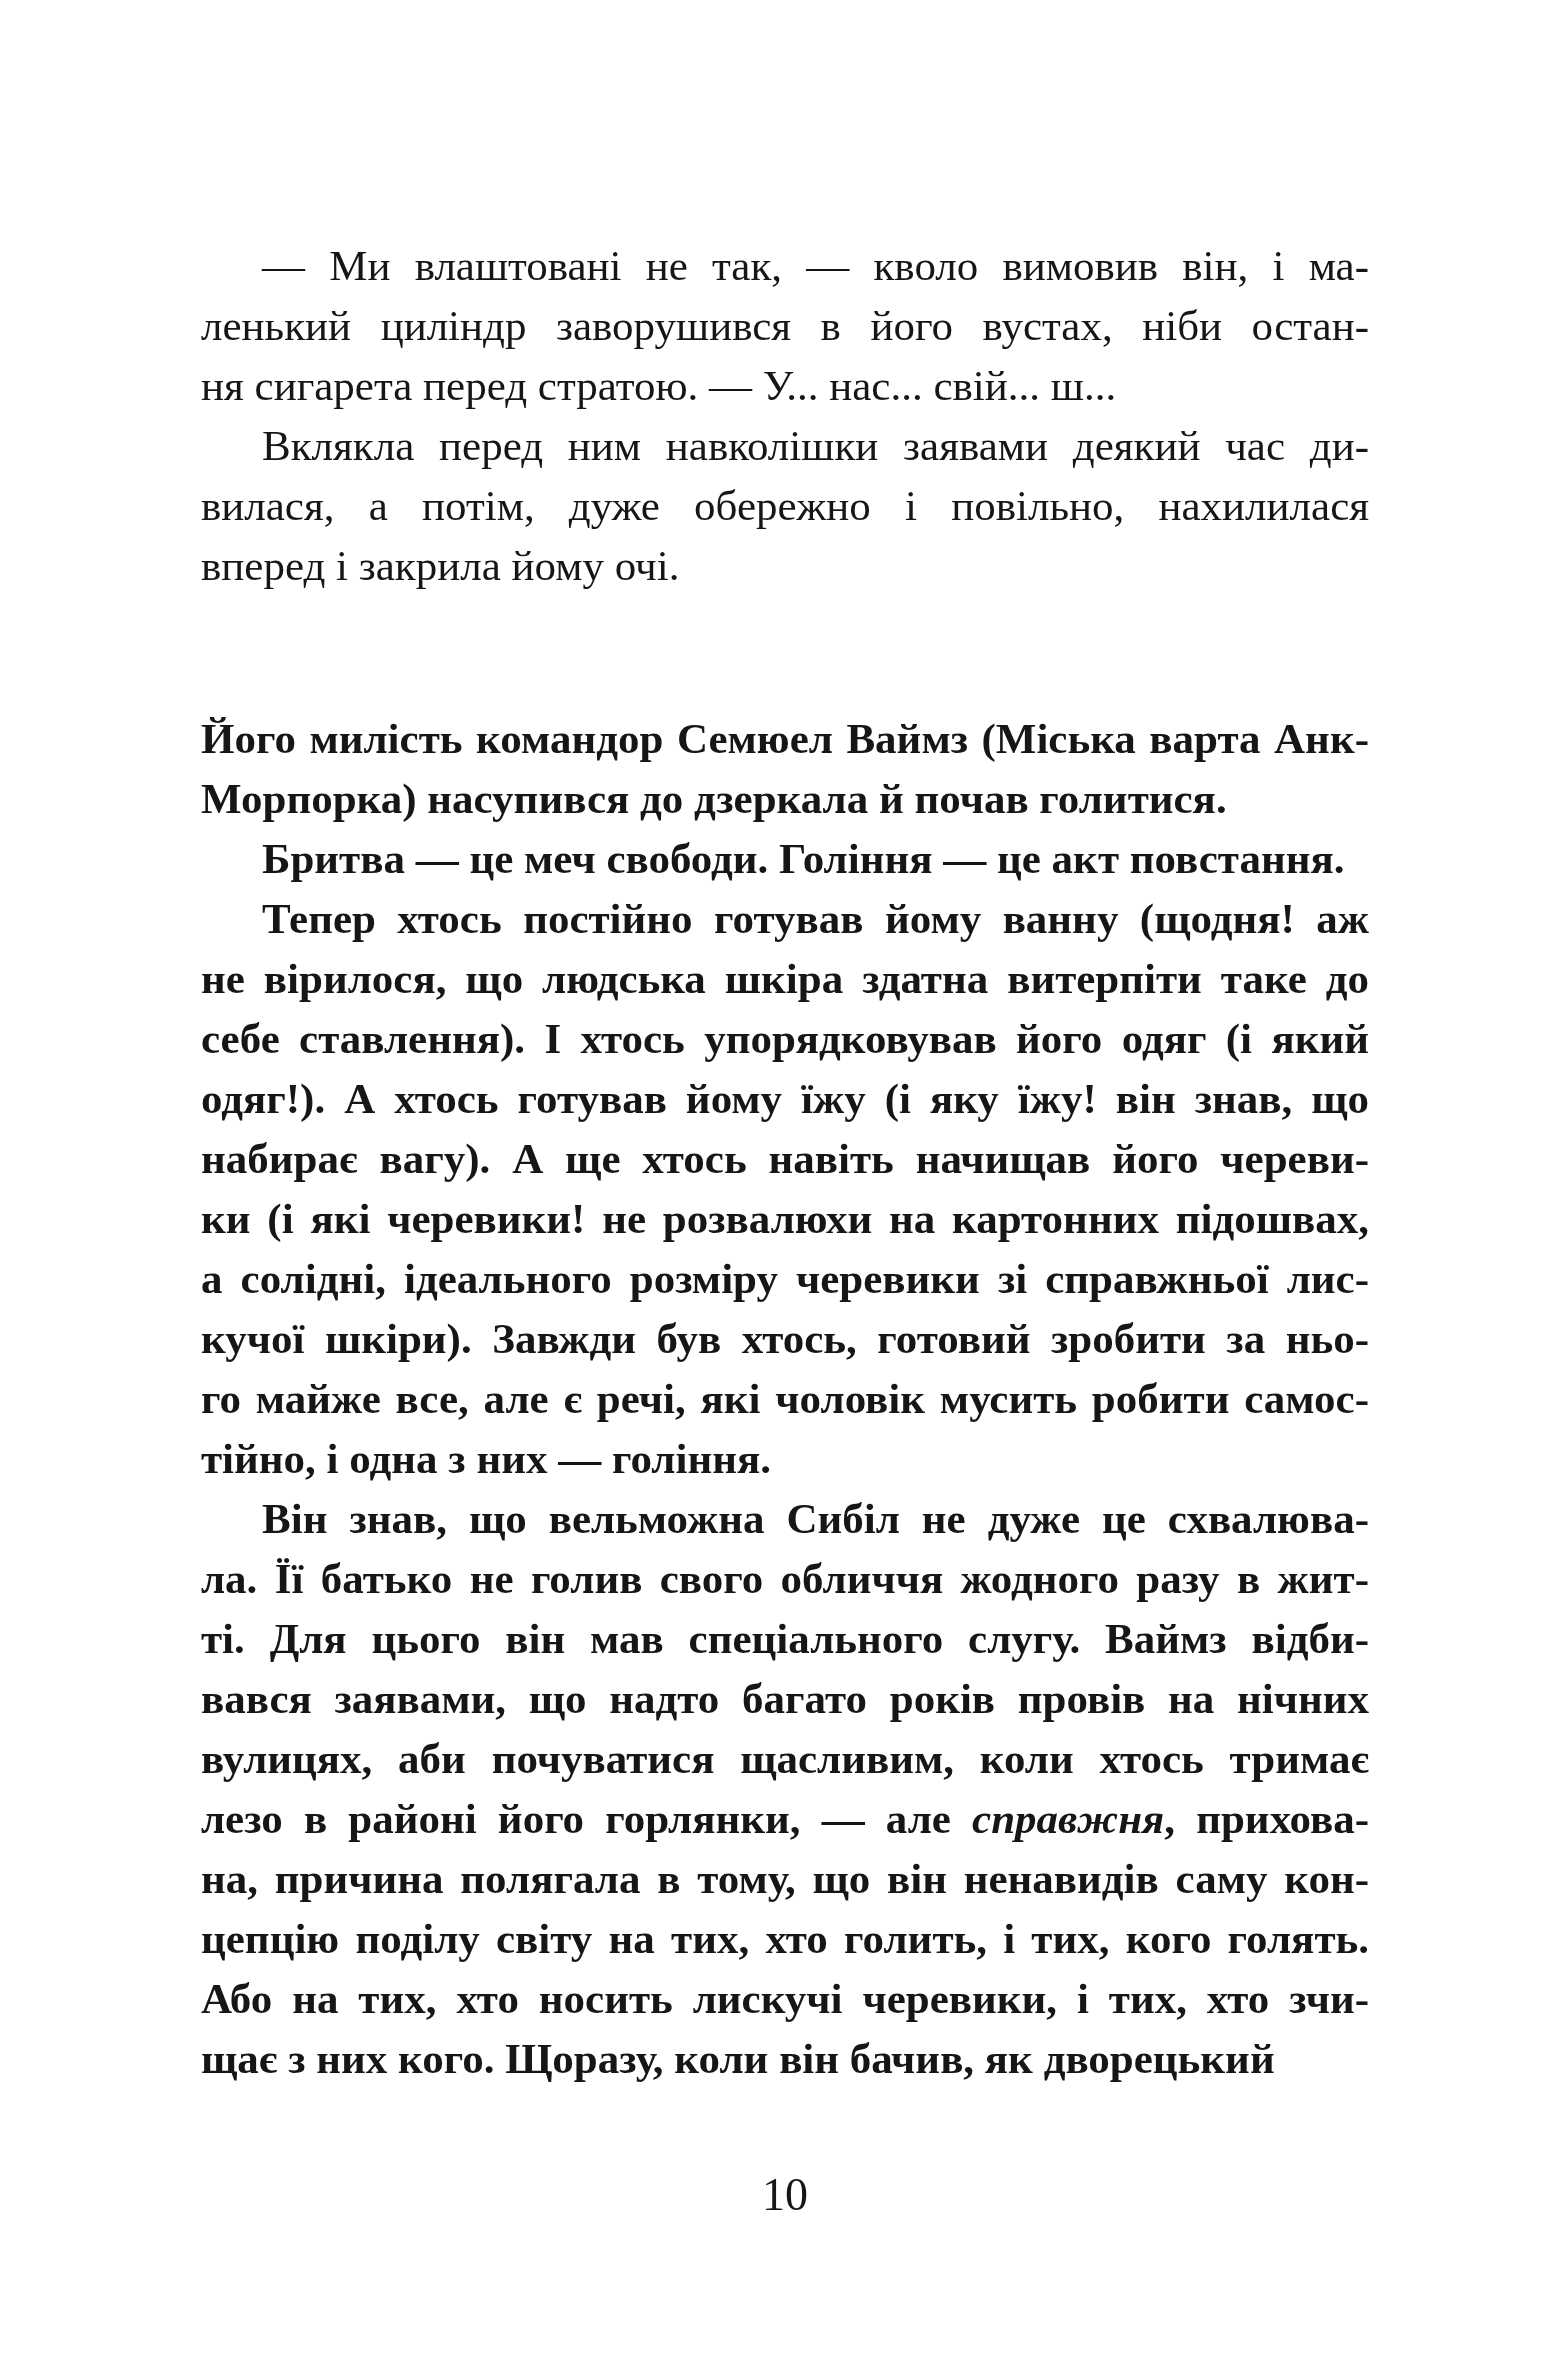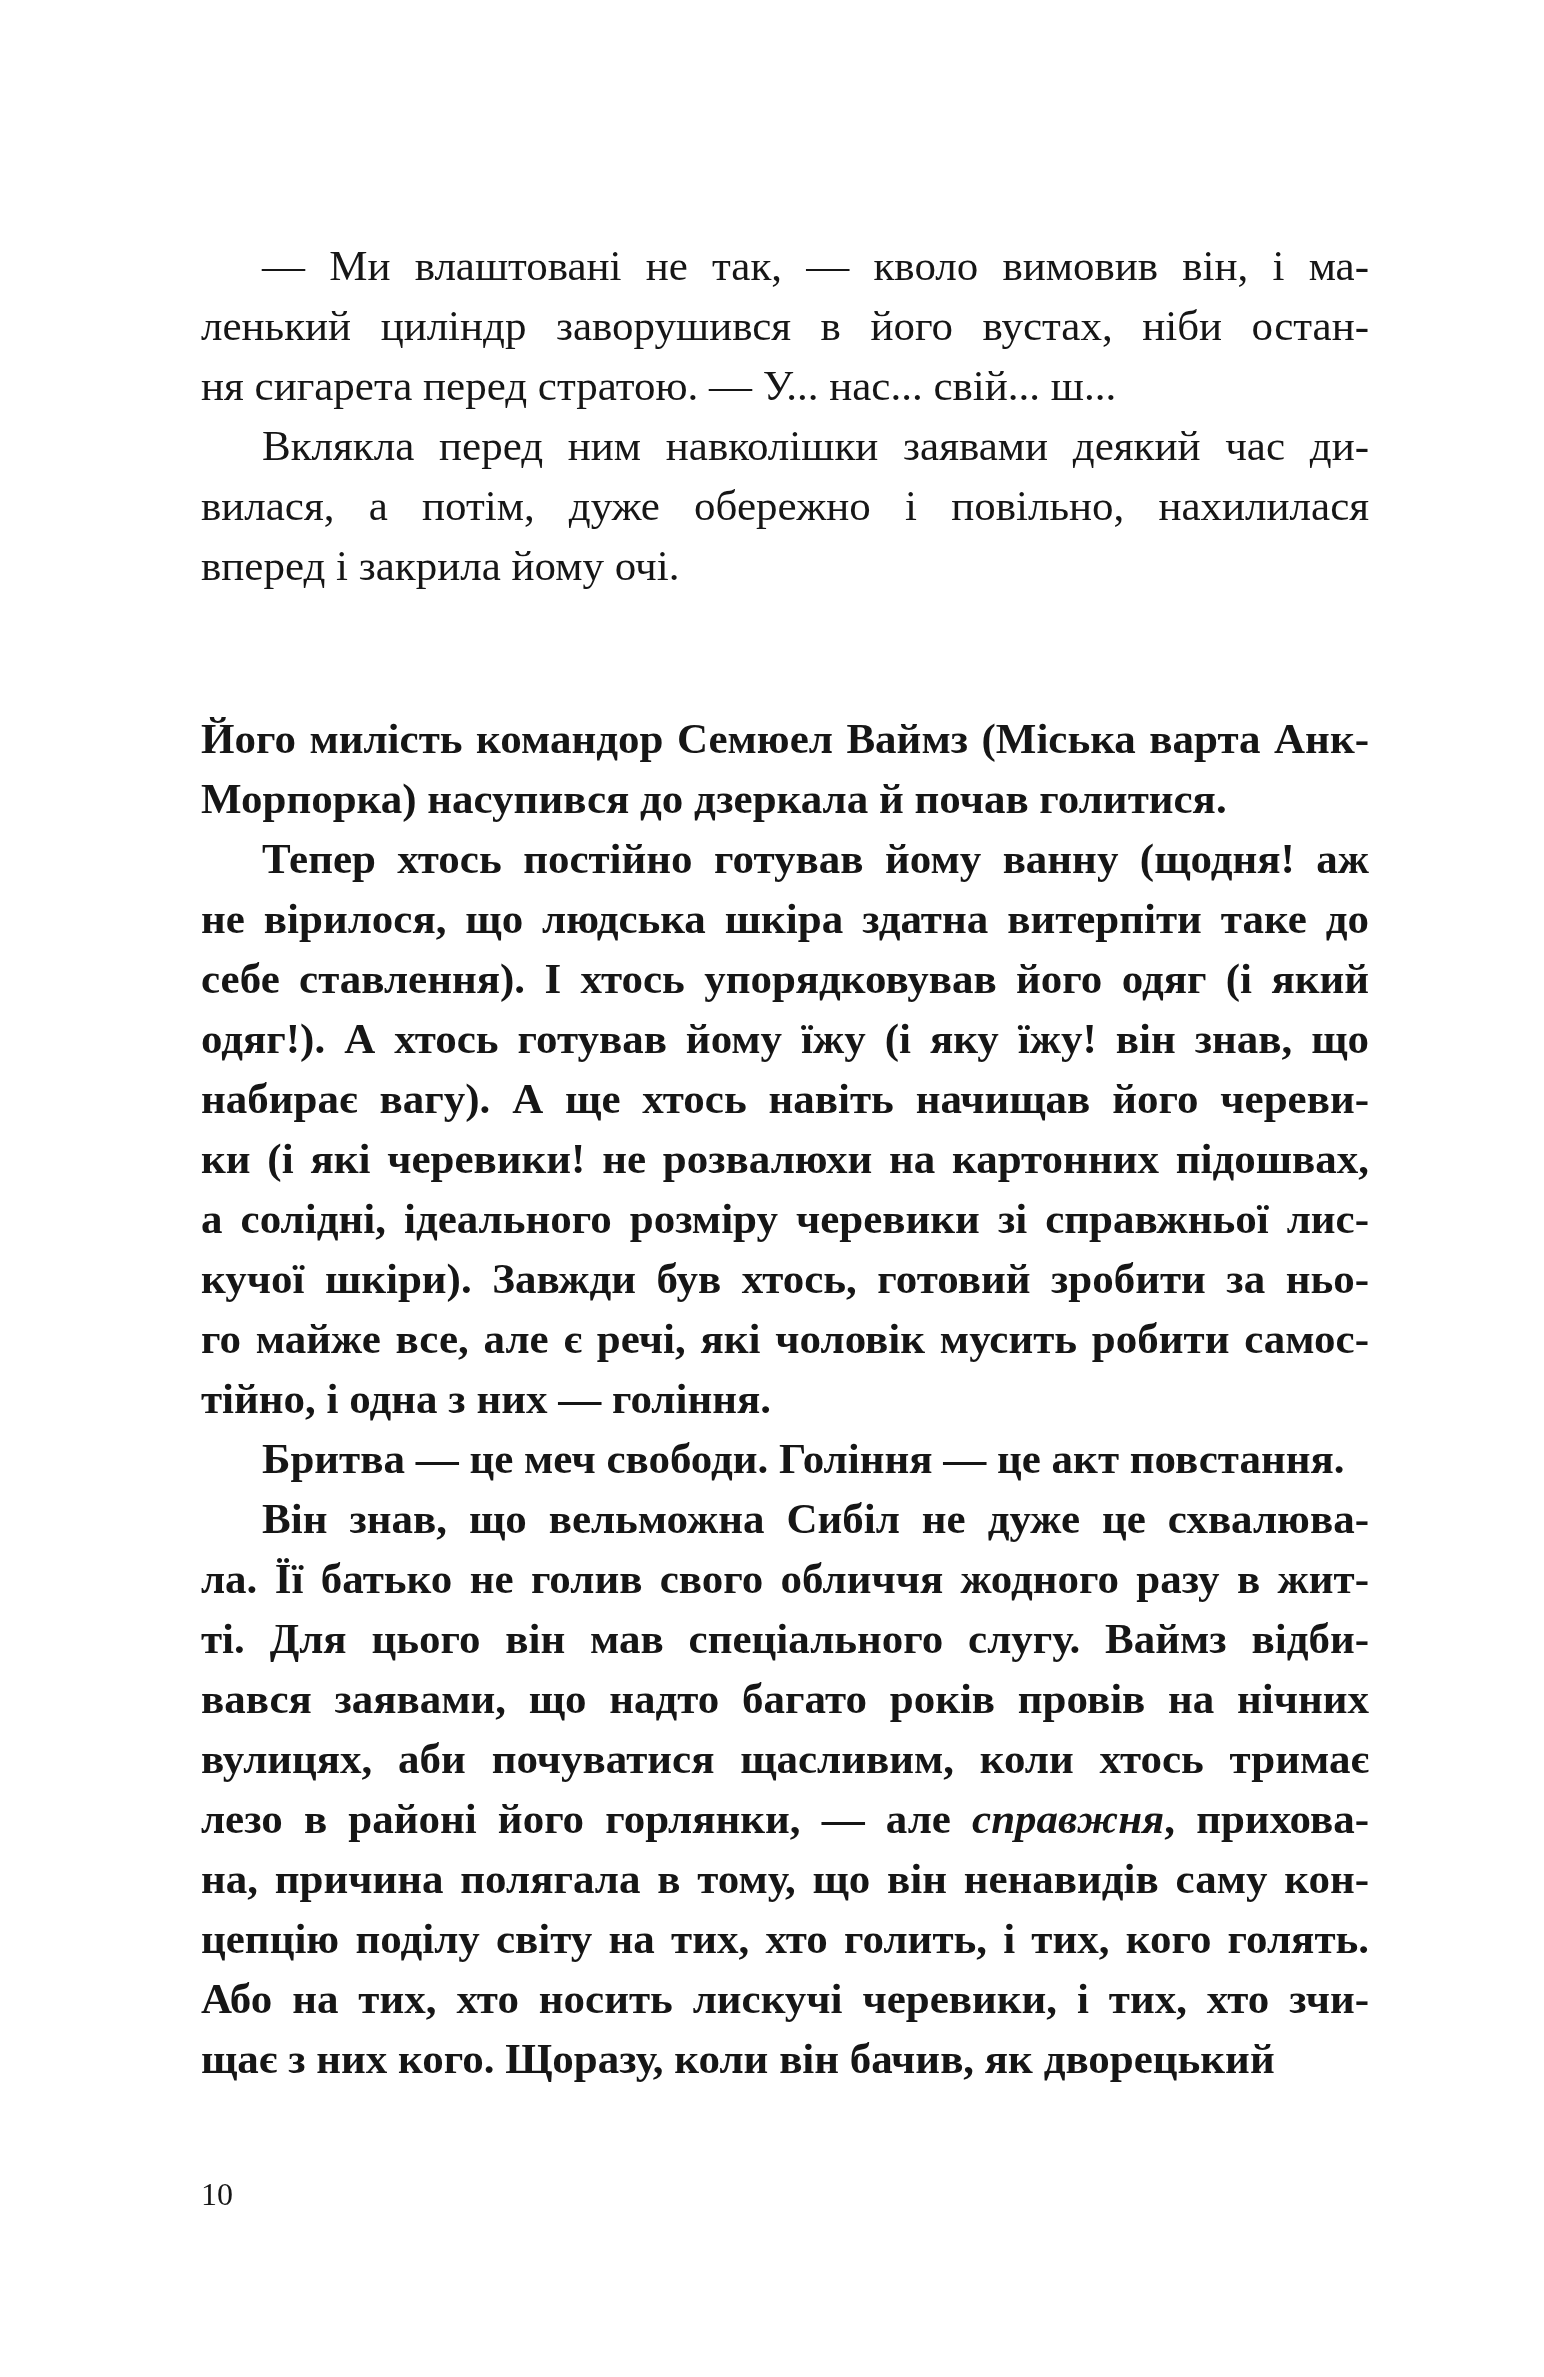--- a/index.html
+++ b/index.html
@@ -41,22 +41,22 @@
     text-indent: 61px;
   }
   .paragraph i {
     font-style: italic;
   }
   .page-number {
     position: absolute;
     left: 201px;
     top: 2172px;
     width: 1168px;
-    text-align: left;
-    font-size: 32px;
+    text-align: center;
+    font-size: 46px;
     line-height: 45px;
   }
 </style>
 </head>
 <body>
 
 <div class="page">
   <main class="text-block">
       <section class="section">
         <div class="paragraph">
@@ -69,33 +69,33 @@
           <div class="line">вилася, а потім, дуже обережно і повільно, нахилилася</div>
           <div class="line plast">вперед і закрила йому очі.</div>
         </div>
       </section>
       <section class="section">
         <div class="paragraph">
           <div class="line">Його милість командор Семюел Ваймз (Міська варта Анк-</div>
           <div class="line plast">Морпорка) насупився до дзеркала й почав голитися.</div>
         </div>
         <div class="paragraph">
+          <div class="line plast indent">Бритва — це меч свободи. Гоління — це акт повстання.</div>
+        </div>
+        <div class="paragraph">
           <div class="line indent">Тепер хтось постійно готував йому ванну (щодня! аж</div>
           <div class="line">не вірилося, що людська шкіра здатна витерпіти таке до</div>
           <div class="line">себе ставлення). І хтось упорядковував його одяг (і який</div>
           <div class="line">одяг!). А хтось готував йому їжу (і яку їжу! він знав, що</div>
           <div class="line">набирає вагу). А ще хтось навіть начищав його череви-</div>
           <div class="line">ки (і які черевики! не розвалюхи на картонних підошвах,</div>
           <div class="line">а солідні, ідеального розміру черевики зі справжньої лис-</div>
           <div class="line">кучої шкіри). Завжди був хтось, готовий зробити за ньо-</div>
           <div class="line">го майже все, але є речі, які чоловік мусить робити самос-</div>
           <div class="line plast">тійно, і одна з них — гоління.</div>
-        </div>
-        <div class="paragraph">
-          <div class="line plast indent">Бритва — це меч свободи. Гоління — це акт повстання.</div>
         </div>
         <div class="paragraph">
           <div class="line indent">Він знав, що вельможна Сибіл не дуже це схвалюва-</div>
           <div class="line">ла. Її батько не голив свого обличчя жодного разу в жит-</div>
           <div class="line">ті. Для цього він мав спеціального слугу. Ваймз відби-</div>
           <div class="line">вався заявами, що надто багато років провів на нічних</div>
           <div class="line">вулицях, аби почуватися щасливим, коли хтось тримає</div>
           <div class="line">лезо в районі його горлянки, — але <i>справжня</i>, прихова-</div>
           <div class="line">на, причина полягала в тому, що він ненавидів саму кон-</div>
           <div class="line">цепцію поділу світу на тих, хто голить, і тих, кого голять.</div>

